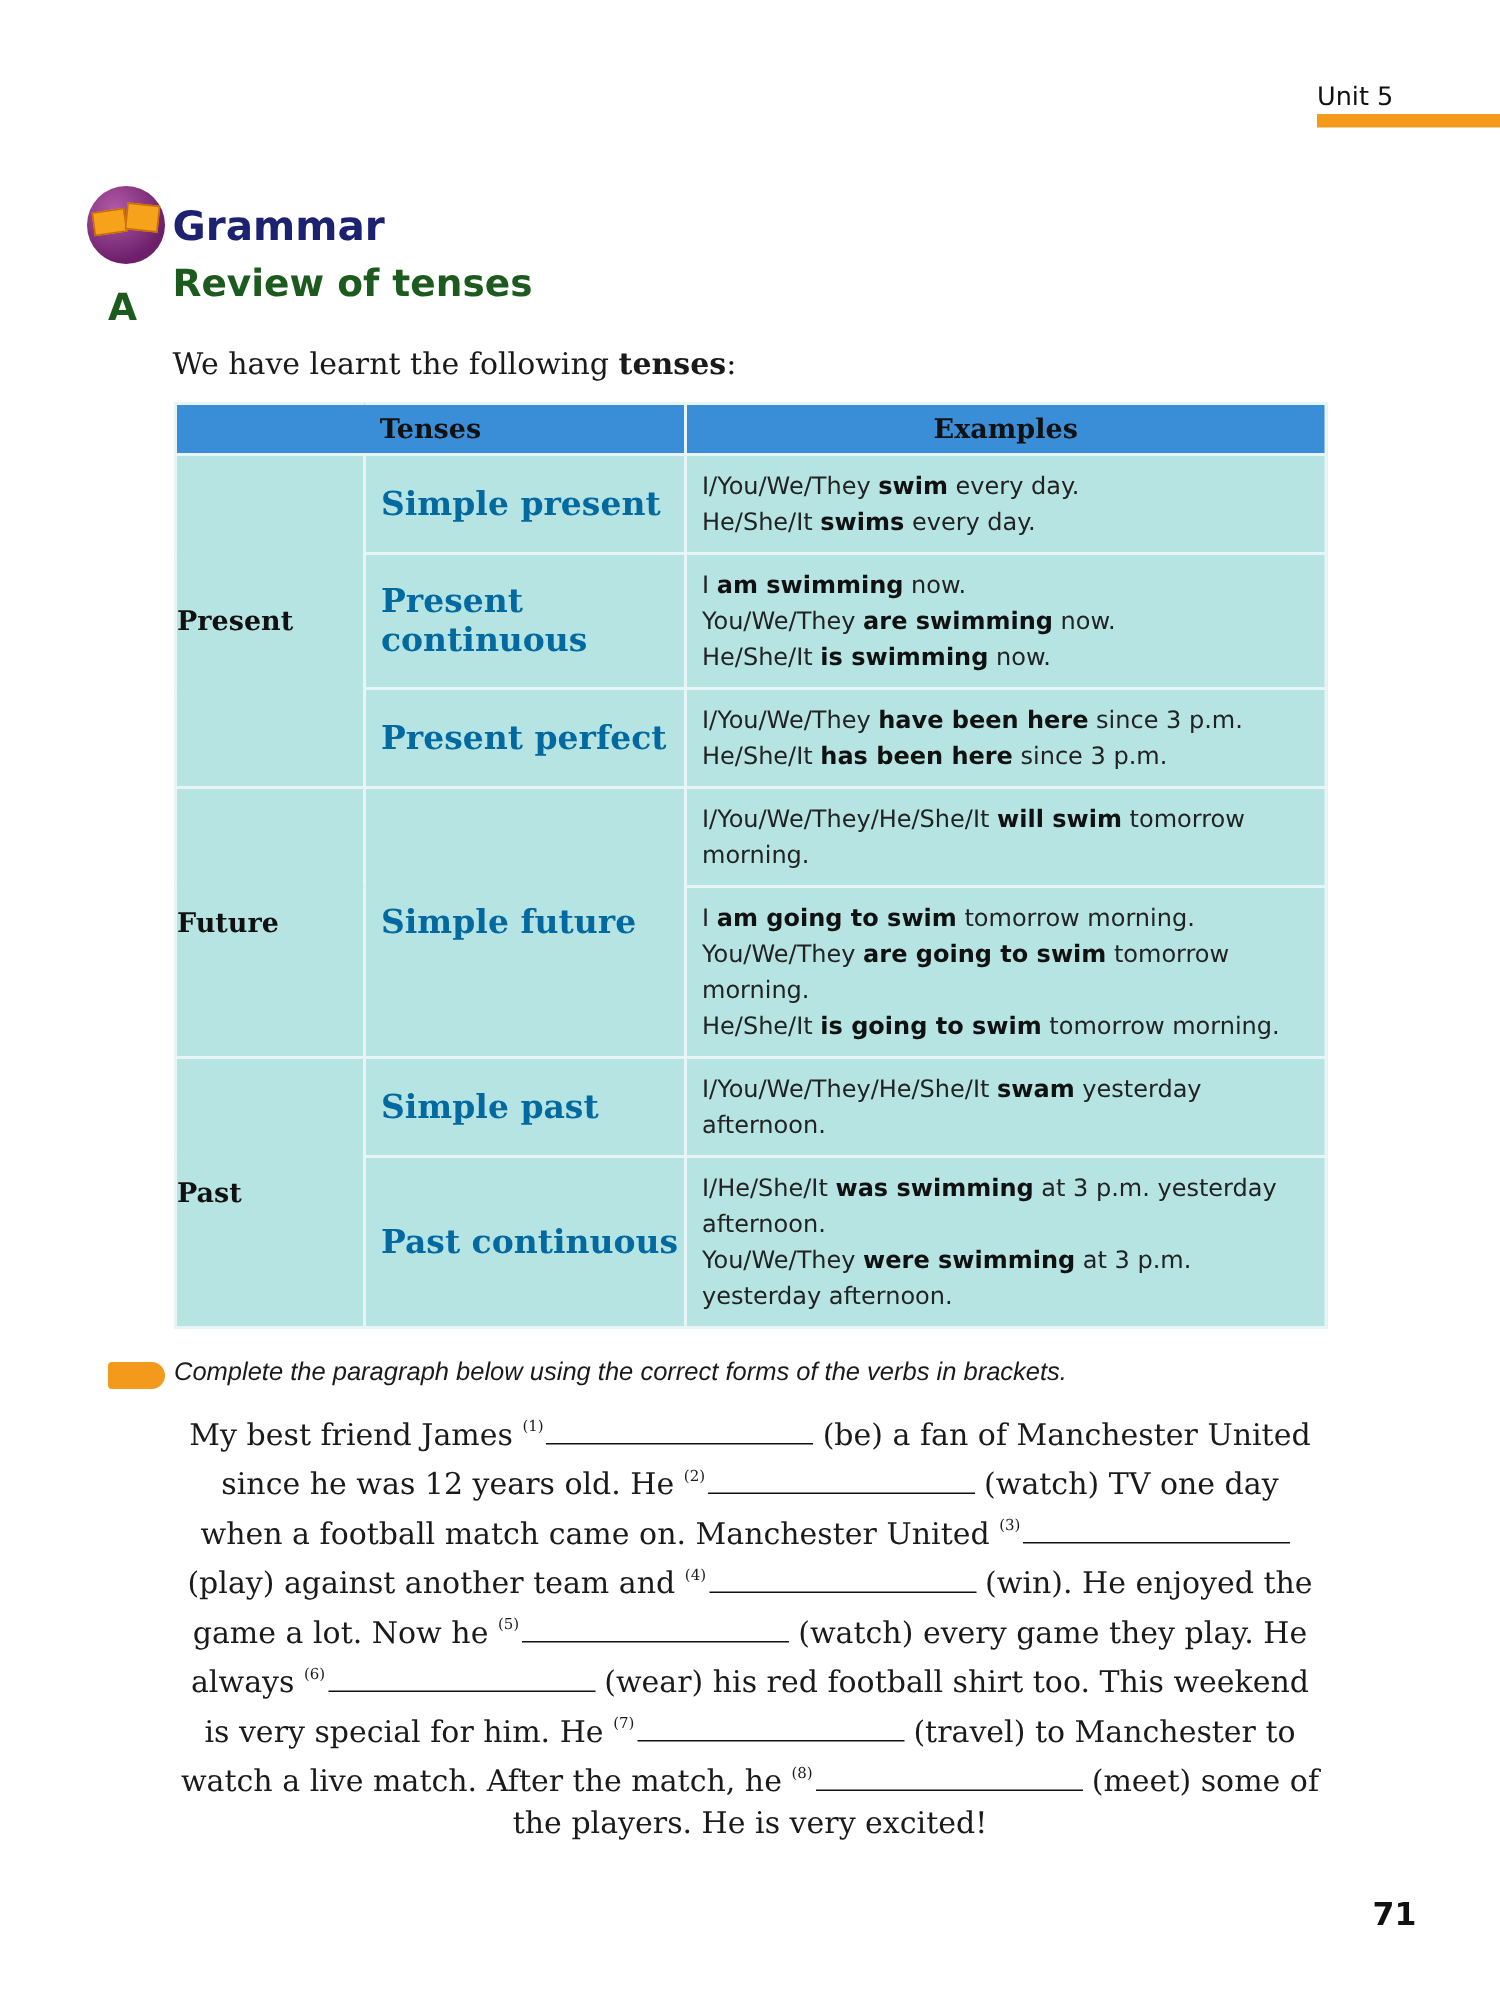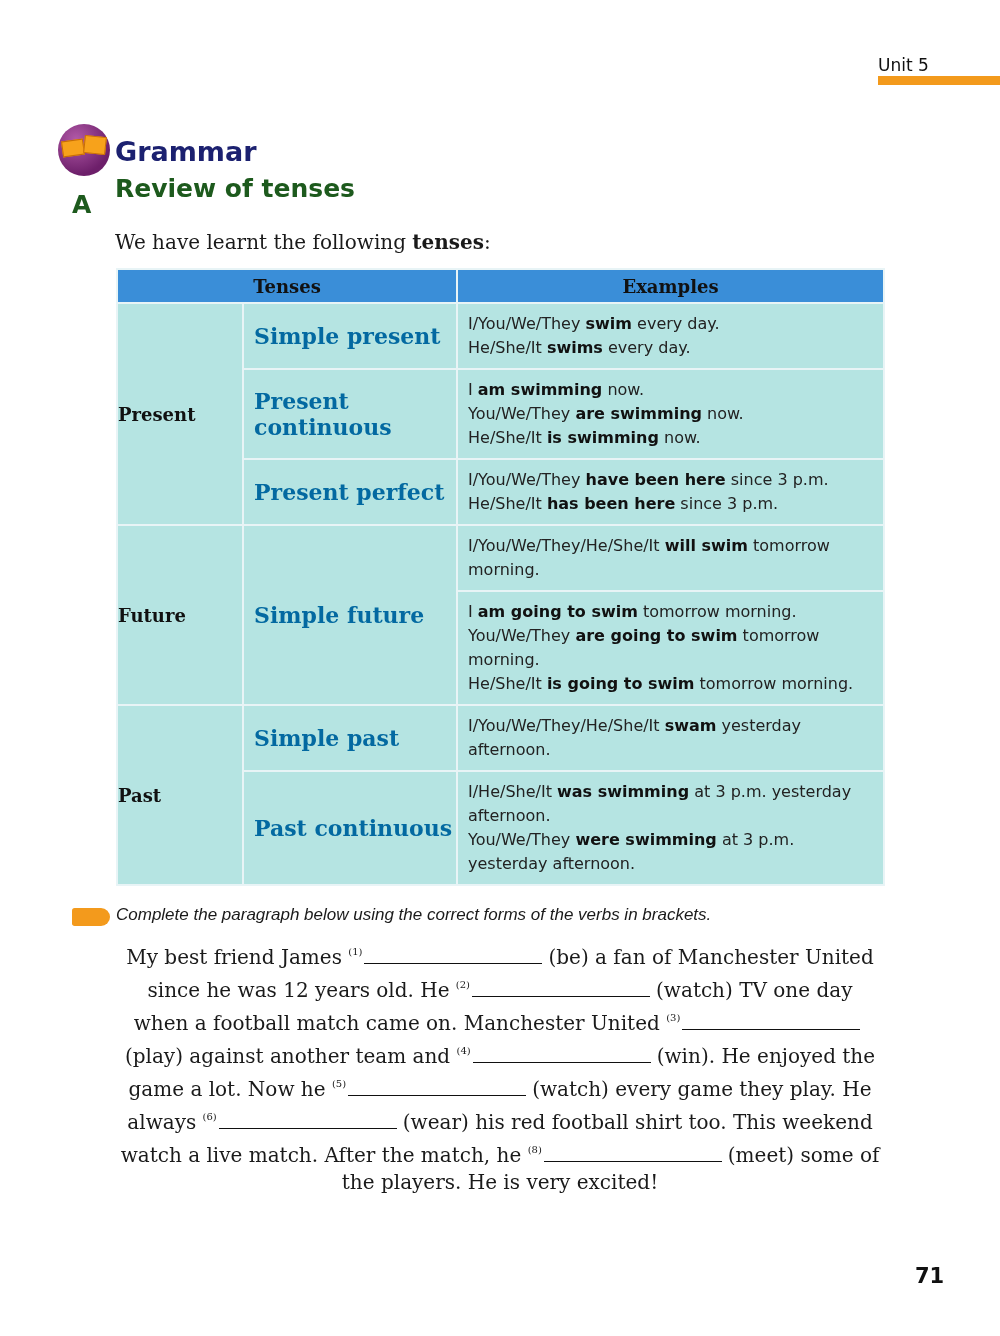--- a/index.html
+++ b/index.html
@@ -127,17 +127,18 @@
 <div class="instr-marker"></div>
 <div class="instruction">Complete the paragraph below using the correct forms of the verbs in brackets.</div>
 
 <div class="paragraph" id="paragraph">
     <div class="line"><span>My best friend James </span><span class="sup">(1)</span><span class="blank"></span><span>(be) a fan of Manchester United</span></div>
     <div class="line"><span>since he was 12 years old. He </span><span class="sup">(2)</span><span class="blank"></span><span>(watch) TV one day</span></div>
     <div class="line"><span>when a football match came on. Manchester United </span><span class="sup">(3)</span><span class="blank"></span></div>
     <div class="line"><span>(play) against another team and </span><span class="sup">(4)</span><span class="blank"></span><span>(win). He enjoyed the</span></div>
     <div class="line"><span>game a lot. Now he </span><span class="sup">(5)</span><span class="blank"></span><span>(watch) every game they play. He</span></div>
     <div class="line"><span>always </span><span class="sup">(6)</span><span class="blank"></span><span>(wear) his red football shirt too. This weekend</span></div>
+    <div class="line"><span>is very special for him. He </span><span class="sup">(7)</span><span class="blank"></span><span>(travel) to Manchester to</span></div>
     <div class="line"><span>watch a live match. After the match, he </span><span class="sup">(8)</span><span class="blank"></span><span>(meet) some of</span></div>
     <div class="line"><span>the players. He is very excited!</span></div>
   </div>
 
 <div class="page-number">71</div>
 
 </body></html>

